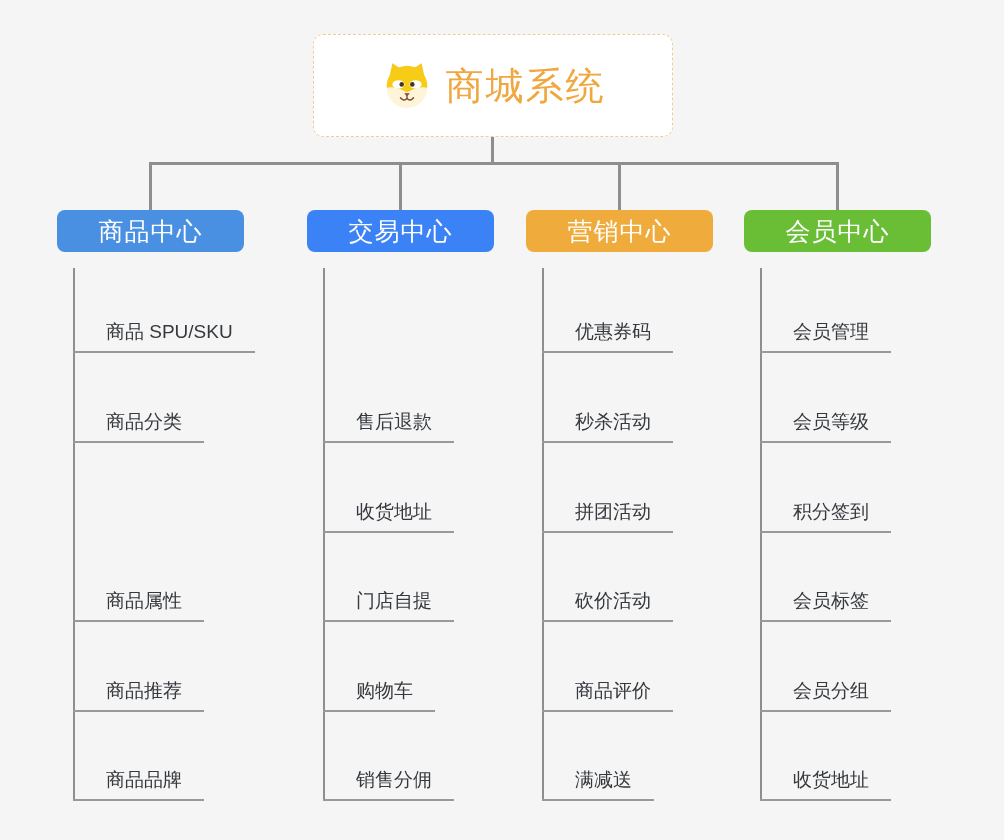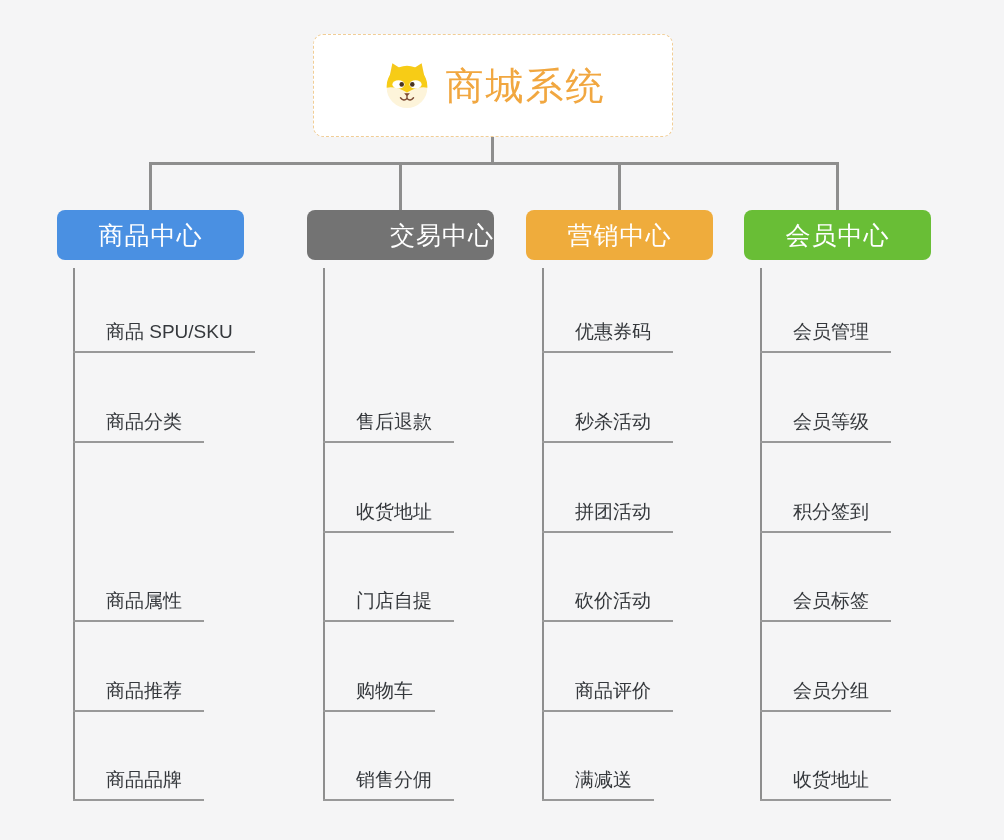--- a/index.html
+++ b/index.html
@@ -17,21 +17,21 @@
     display:flex;align-items:center;justify-content:center;gap:13px;
   }
   .root-title{
     font-size:38px;font-weight:500;letter-spacing:2px;
     color:var(--root-text,#f1a740);line-height:1;
   }
   .root-icon{width:52px;height:52px;flex:0 0 auto;}
   
   .branch-col{position:absolute;top:210px;width:260px;height:600px;}
   .branch-box{
-    width:187px;height:50px;border-radius:8px;
+    width:187px;height:42px;border-radius:8px;
     display:flex;align-items:center;justify-content:center;
     color:var(--branch-text,#ffffff);font-size:25px;letter-spacing:1px;
   }
   .trunk{
     position:absolute;left:16px;top:58px;width:2px;height:533px;
     background:var(--connector,#8e8e8e);
   }
   .leaf{
     position:absolute;left:16px;
     padding:0 22px 7px 33px;
@@ -77,21 +77,21 @@
           <span>商品中心</span>
         </div>
         <div class="trunk"></div>
         <div class="leaf" style="top: 109px;">商品 SPU/SKU</div>
         <div class="leaf" style="top: 199px;">商品分类</div>
         <div class="leaf" style="top: 378px;">商品属性</div>
         <div class="leaf" style="top: 468px;">商品推荐</div>
         <div class="leaf" style="top: 557px;">商品品牌</div>
       </div>
       <div class="branch-col" style="left: 307px;">
-        <div class="branch-box" style="background: #737373; justify-content: flex-end;">
+        <div class="branch-box" style="background: #3b82f6;">
           <span>交易中心</span>
         </div>
         <div class="trunk"></div>
         <div class="leaf" style="top: 199px;">售后退款</div>
         <div class="leaf" style="top: 289px;">收货地址</div>
         <div class="leaf" style="top: 378px;">门店自提</div>
         <div class="leaf" style="top: 468px;">购物车</div>
         <div class="leaf" style="top: 557px;">销售分佣</div>
       </div>
       <div class="branch-col" style="left: 526px;">

